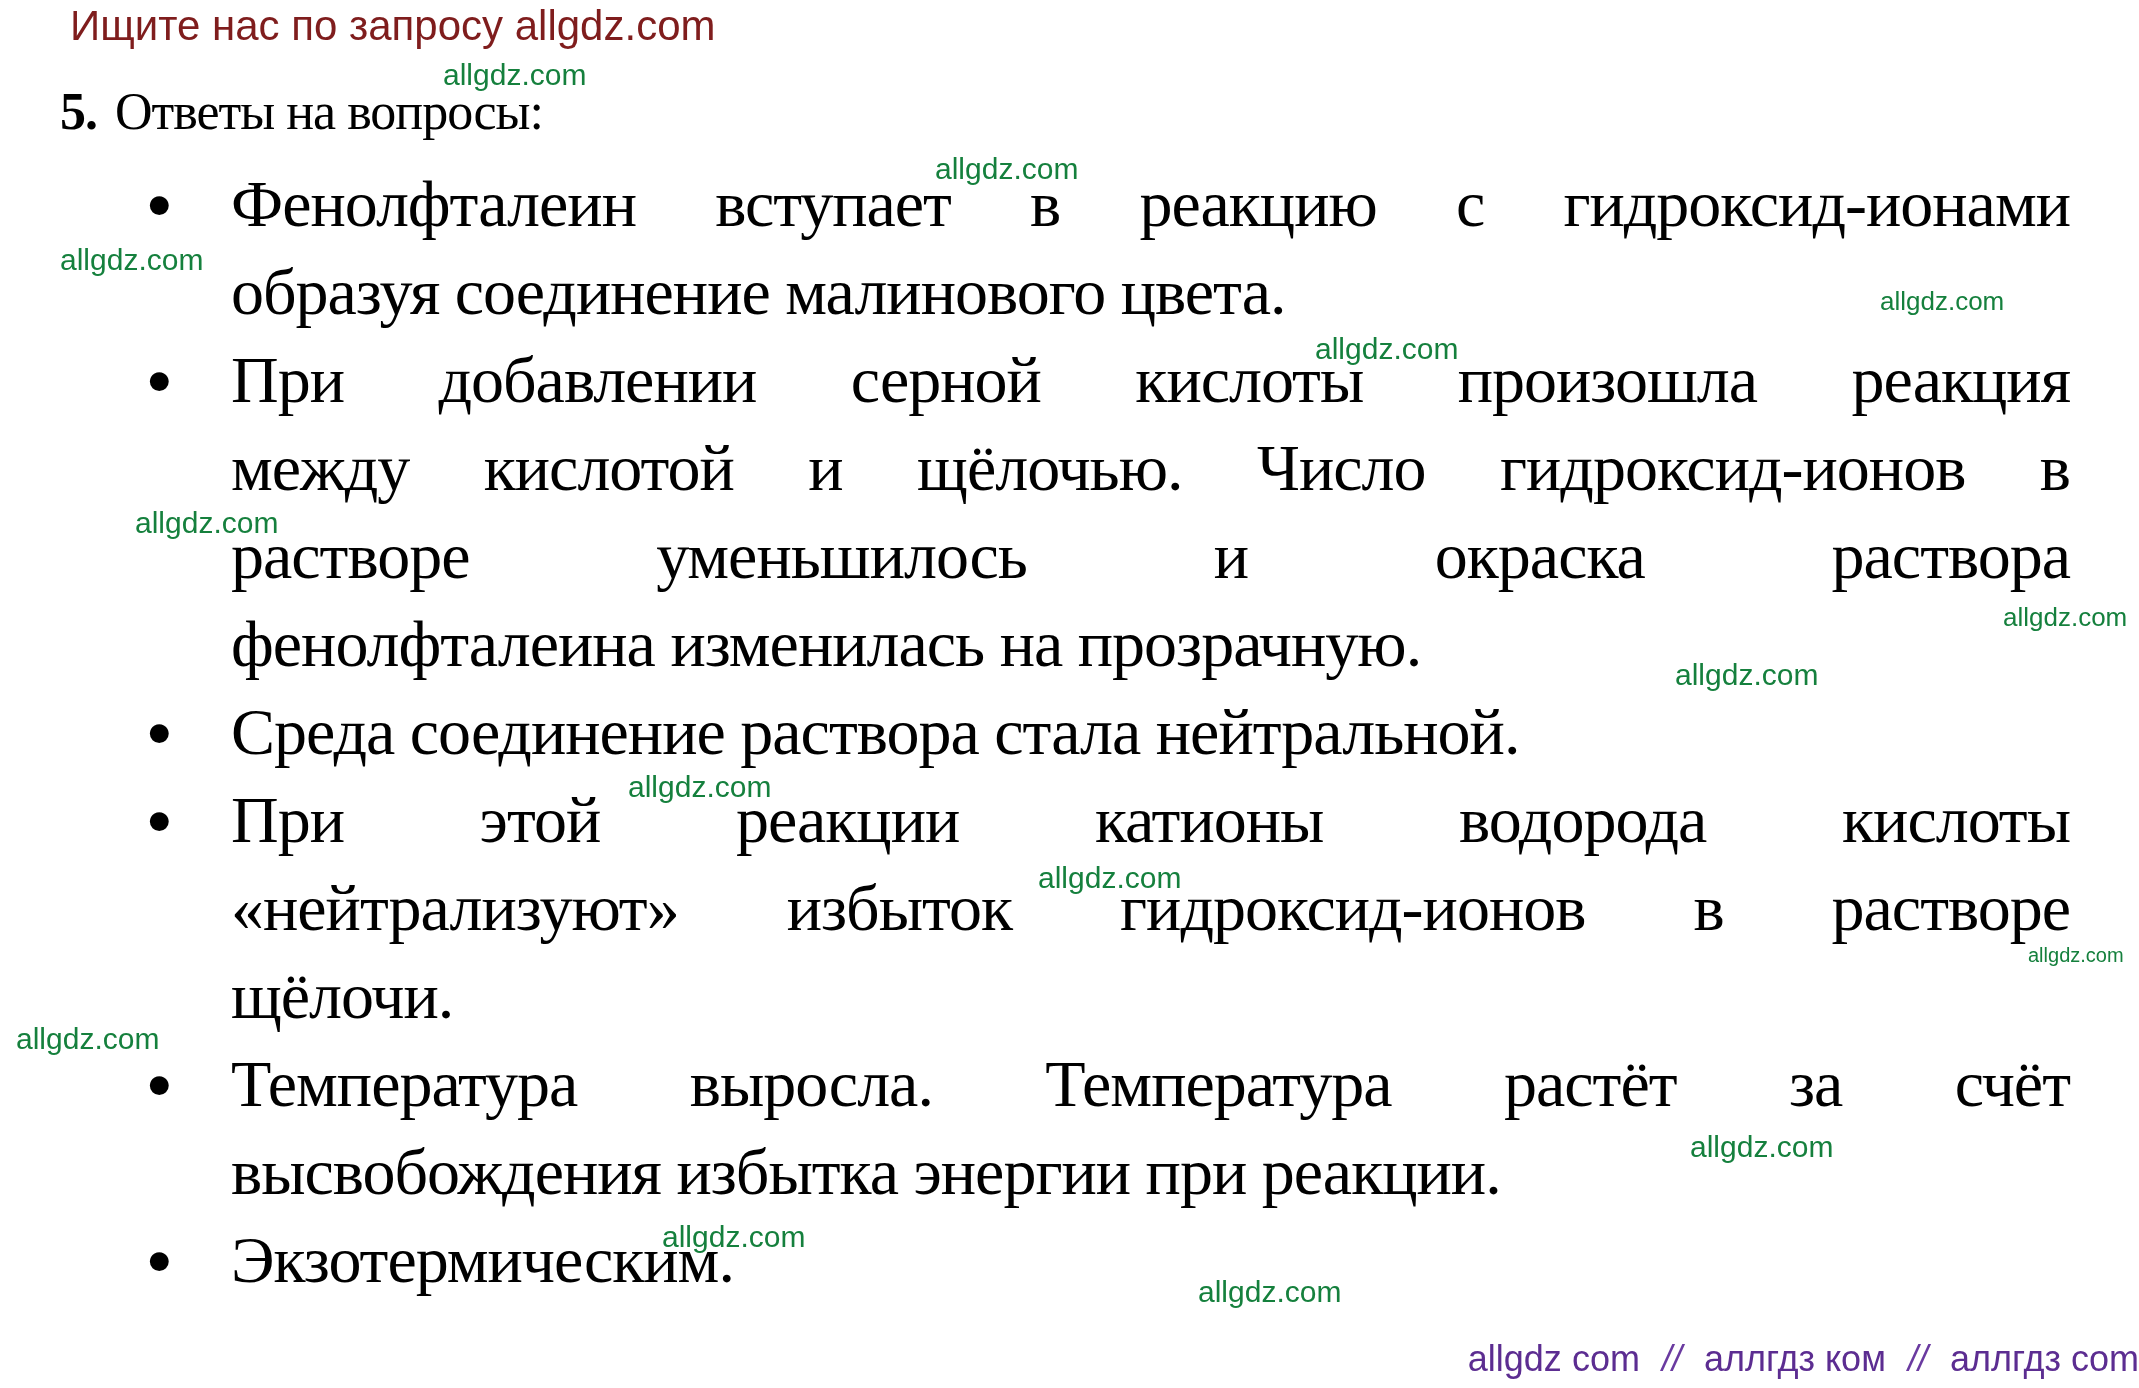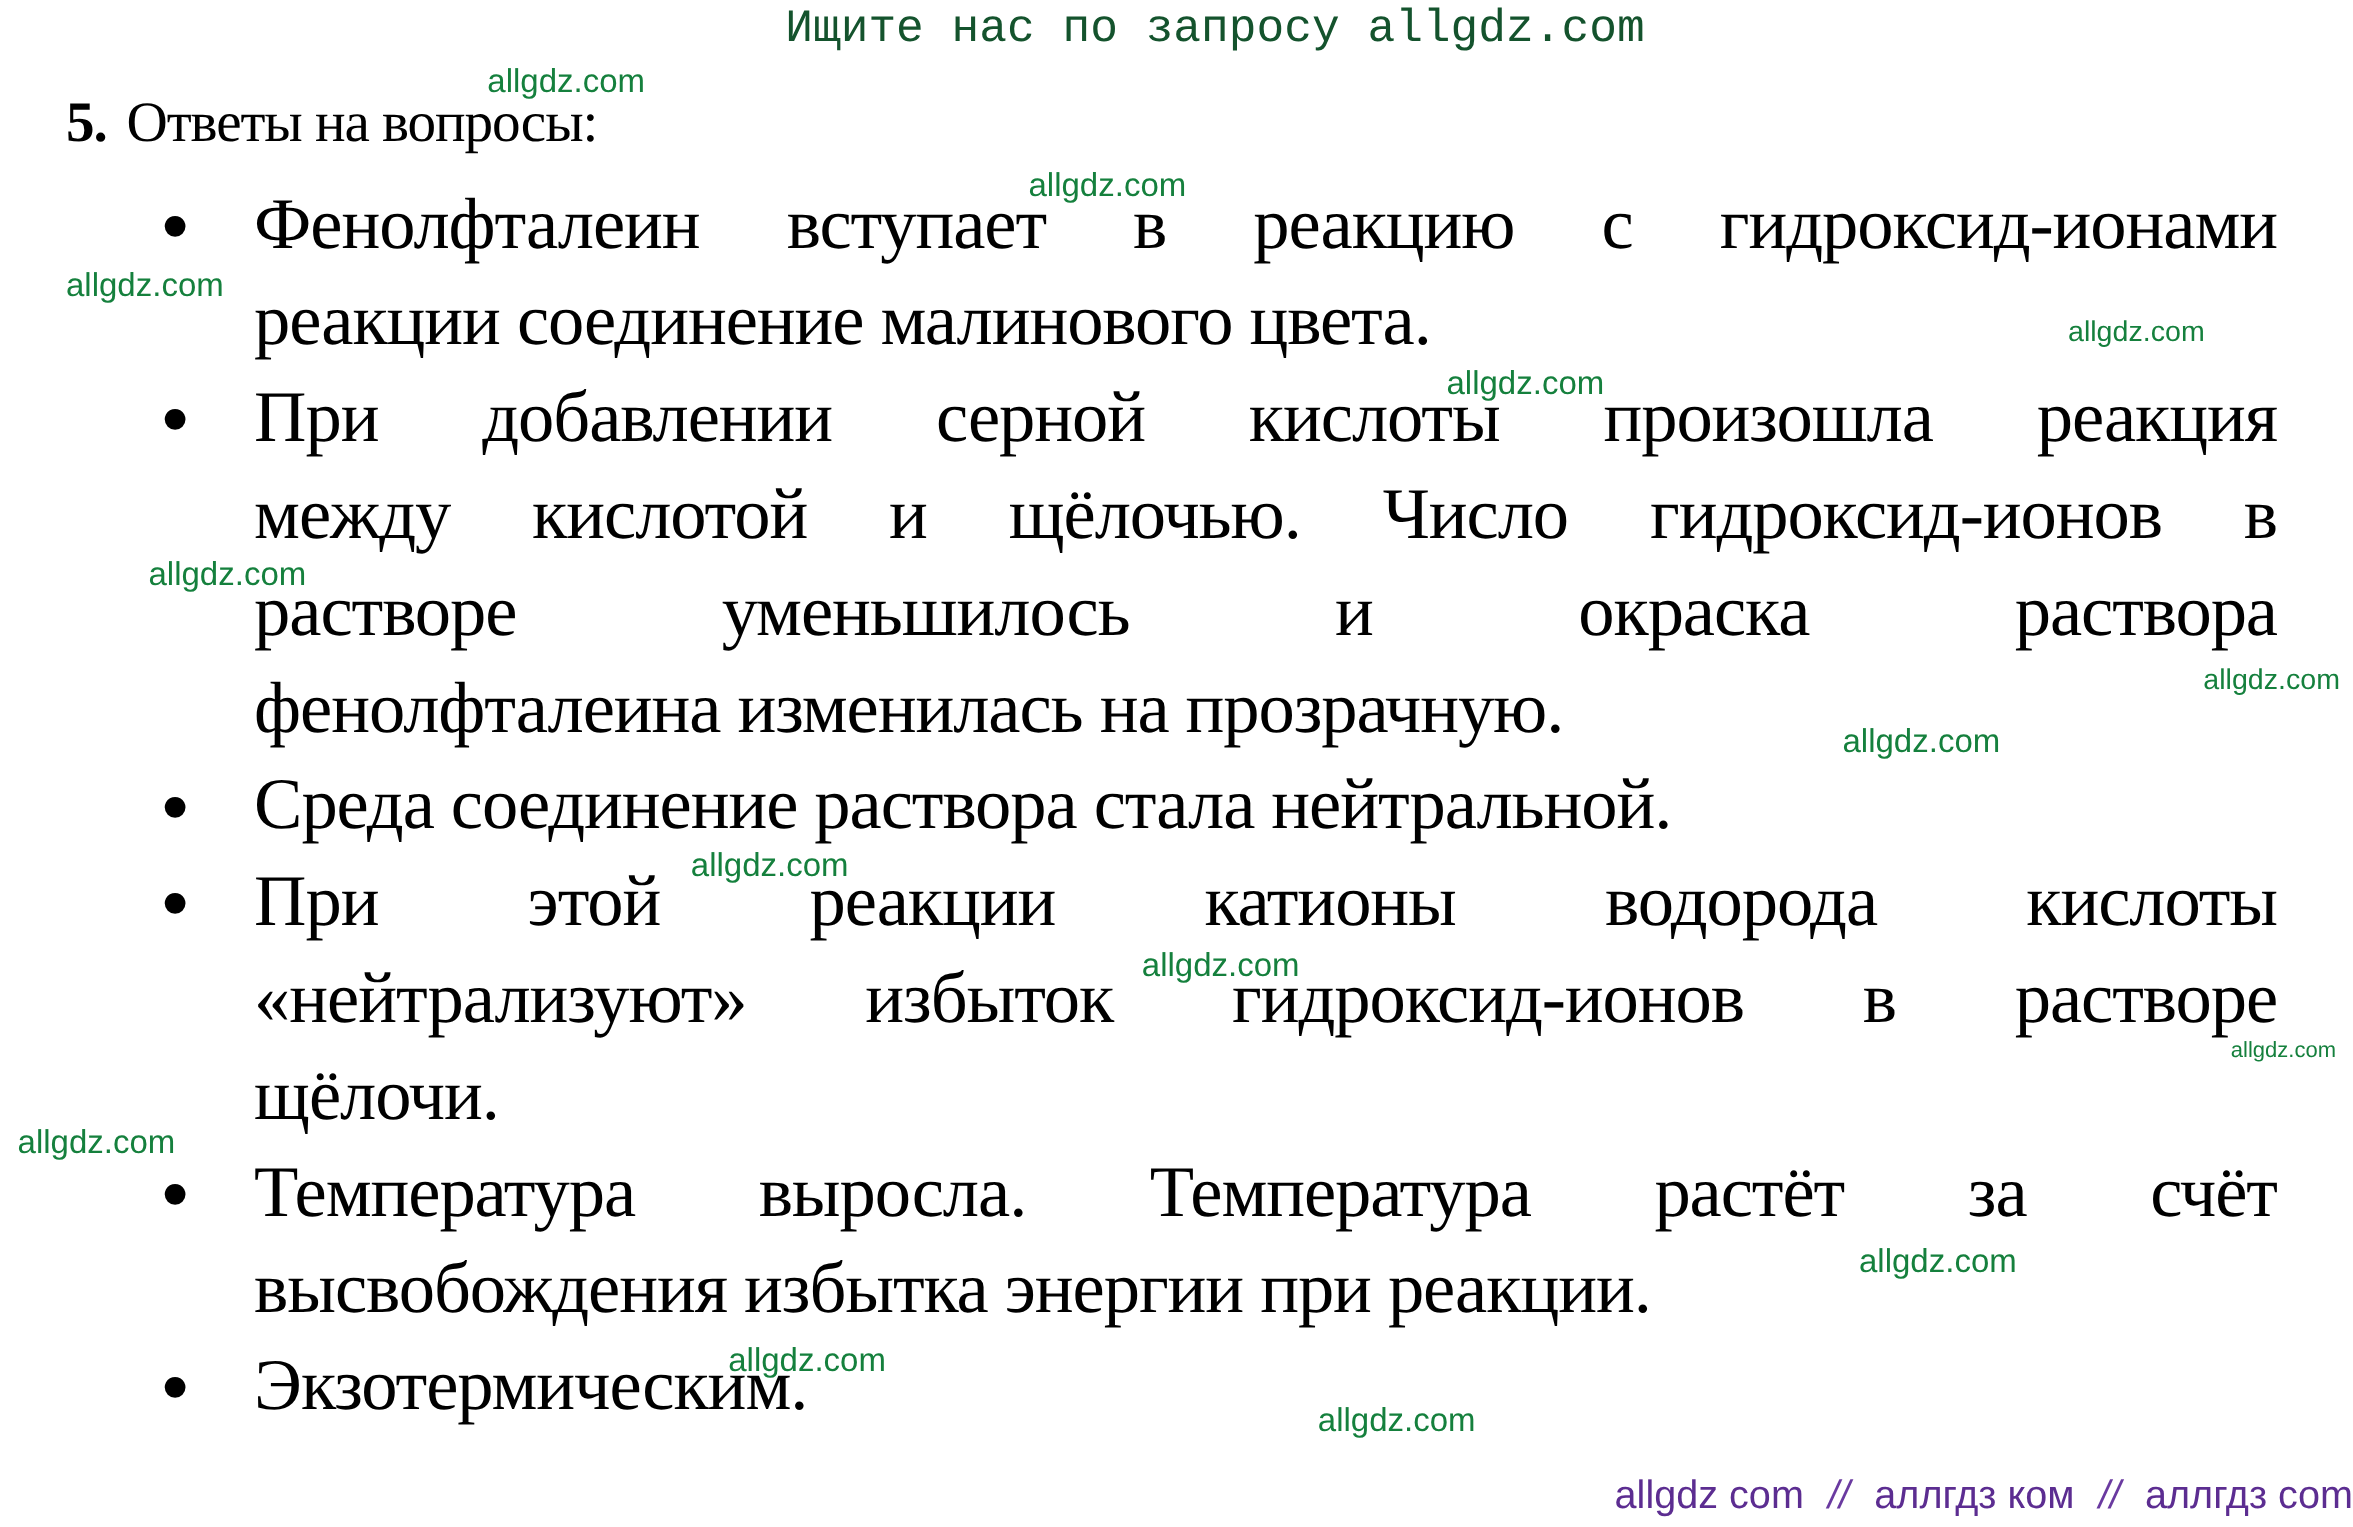--- a/index.html
+++ b/index.html
@@ -10,24 +10,23 @@
     width: 2139px;
     height: 1388px;
     background: #ffffff;
     overflow: hidden;
   }
   .promo {
     position: absolute;
     top: 2px;
     left: 0;
     width: 100%;
-    text-align: center;
-    font-family: Liberation Mono, monospace;
+    font-family: Liberation Sans, sans-serif;
     font-size: 42px;
-    color: #14532d;
+    color: #7f1d1d;
     padding-left: 70px;
   }
   .title {
     position: absolute;
     top: 82px;
     left: 60px;
     font-size: 52px;
     color: #000;
     letter-spacing: -1px;
     white-space: nowrap;
@@ -103,21 +102,21 @@
 
   <div class="title">
     <span class="num">5.</span><span class="ttl">Ответы на вопросы:</span>
   </div>
 
   <ul class="answers" id="answers-list">
       <li>
         <span class="marker">●</span>
         <div class="lines">
           <div class="line fill">Фенолфталеин вступает в реакцию с гидроксид-ионами</div>
-          <div class="line">реакции соединение малинового цвета.</div>
+          <div class="line">образуя соединение малинового цвета.</div>
         </div>
       </li>
       <li>
         <span class="marker">●</span>
         <div class="lines">
           <div class="line fill">При добавлении серной кислоты произошла реакция</div>
           <div class="line fill">между кислотой и щёлочью. Число гидроксид-ионов в</div>
           <div class="line fill">растворе уменьшилось и окраска раствора</div>
           <div class="line">фенолфталеина изменилась на прозрачную.</div>
         </div>

